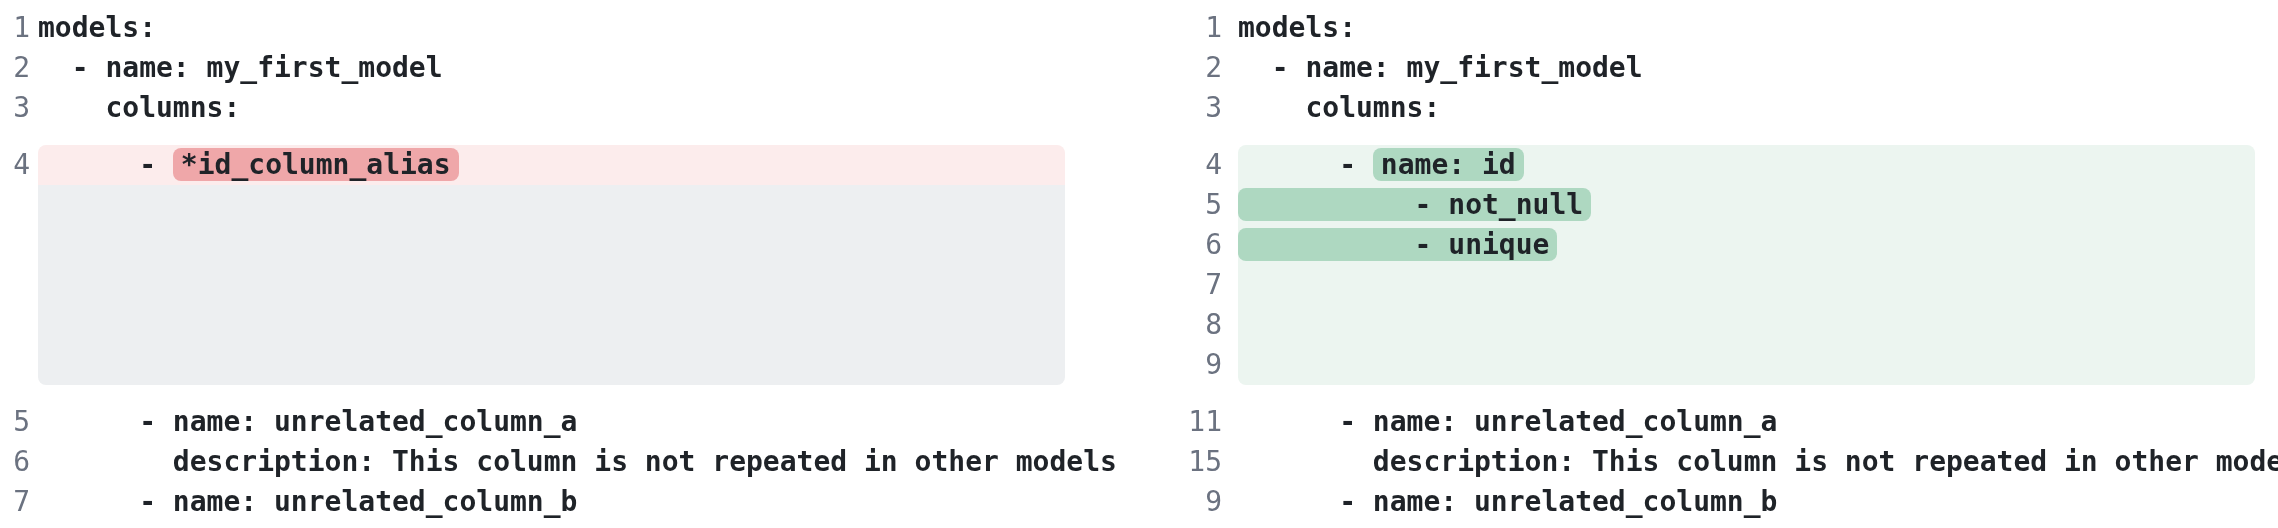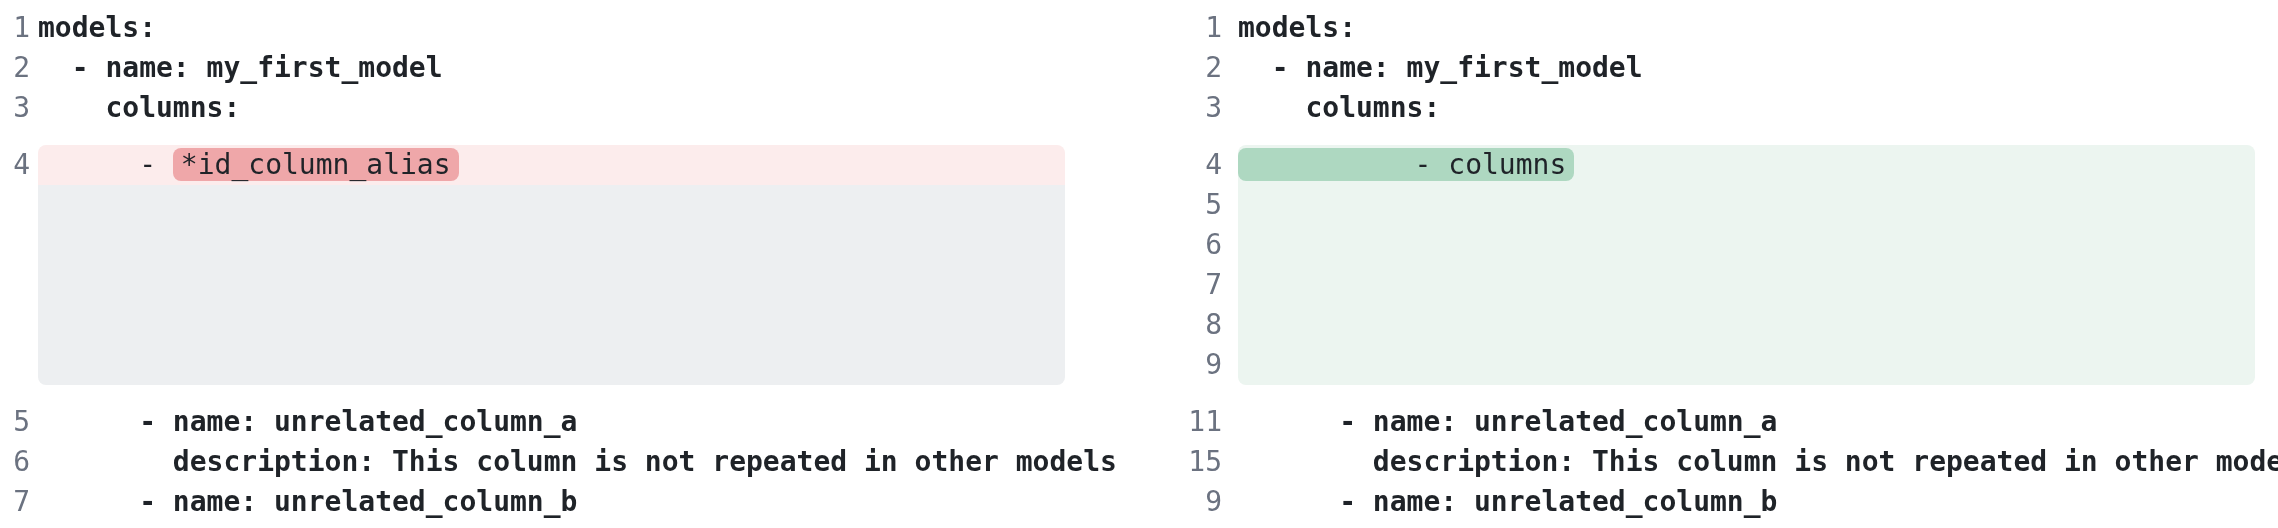--- a/index.html
+++ b/index.html
@@ -26,21 +26,21 @@
     text-align: right;
     color: var(--line-number, #6b7280);
     line-height: 40px;
     user-select: none;
   }
   .code { flex: 1; margin-left: var(--gap); white-space: pre; line-height: 40px; font-weight: bold; }
 
   .hl-wrapper { display: flex; margin: 17px 0; }
   .hl-gutter { flex: none; width: var(--gw); text-align: right; }
   .hl-gutter .num { width: 100%; }
-  .hl-box { flex: 1; margin-left: var(--gap); border-radius: 8px; overflow: hidden; }
+  .hl-box { flex: 1; margin-left: var(--gap); border-radius: 8px; overflow: hidden; font-weight: bold; }
   .box-added { background: var(--added-line-bg, #ecf5f0); }
   .hl-row { line-height: 40px; white-space: pre; }
   .row-removed { background: var(--removed-line-bg, #fcecec); }
   .filler { background: var(--filler-bg, #edeff1); }
 
   .mark { border-radius: 8px; padding: 0 8px; }
   .mark-removed { background: var(--removed-token-bg, #efa7a9); }
   .mark-added { background: var(--added-token-bg, #aed8c1); }
 </style>
 </head>
@@ -97,21 +97,23 @@
     <div class="hl-wrapper">
       <div class="hl-gutter">
         <div class="num">4</div>
         <div class="num">5</div>
         <div class="num">6</div>
         <div class="num">7</div>
         <div class="num">8</div>
         <div class="num">9</div>
       </div>
       <div class="hl-box box-added">
-        <div class="hl-row row-added"><span class="mark mark-added">          - columns</span></div>
+        <div class="hl-row row-added"><span>      - </span><span class="mark mark-added">name: id</span></div>
+        <div class="hl-row row-added"><span class="mark mark-added">          - not_null</span></div>
+        <div class="hl-row row-added"><span class="mark mark-added">          - unique</span></div>
       </div>
     </div>
     <div class="row">
       <div class="num">11</div>
       <div class="code"><span>      - name: unrelated_column_a</span></div>
     </div>
     <div class="row">
       <div class="num">15</div>
       <div class="code"><span>        description: This column is not repeated in other models</span></div>
     </div>

